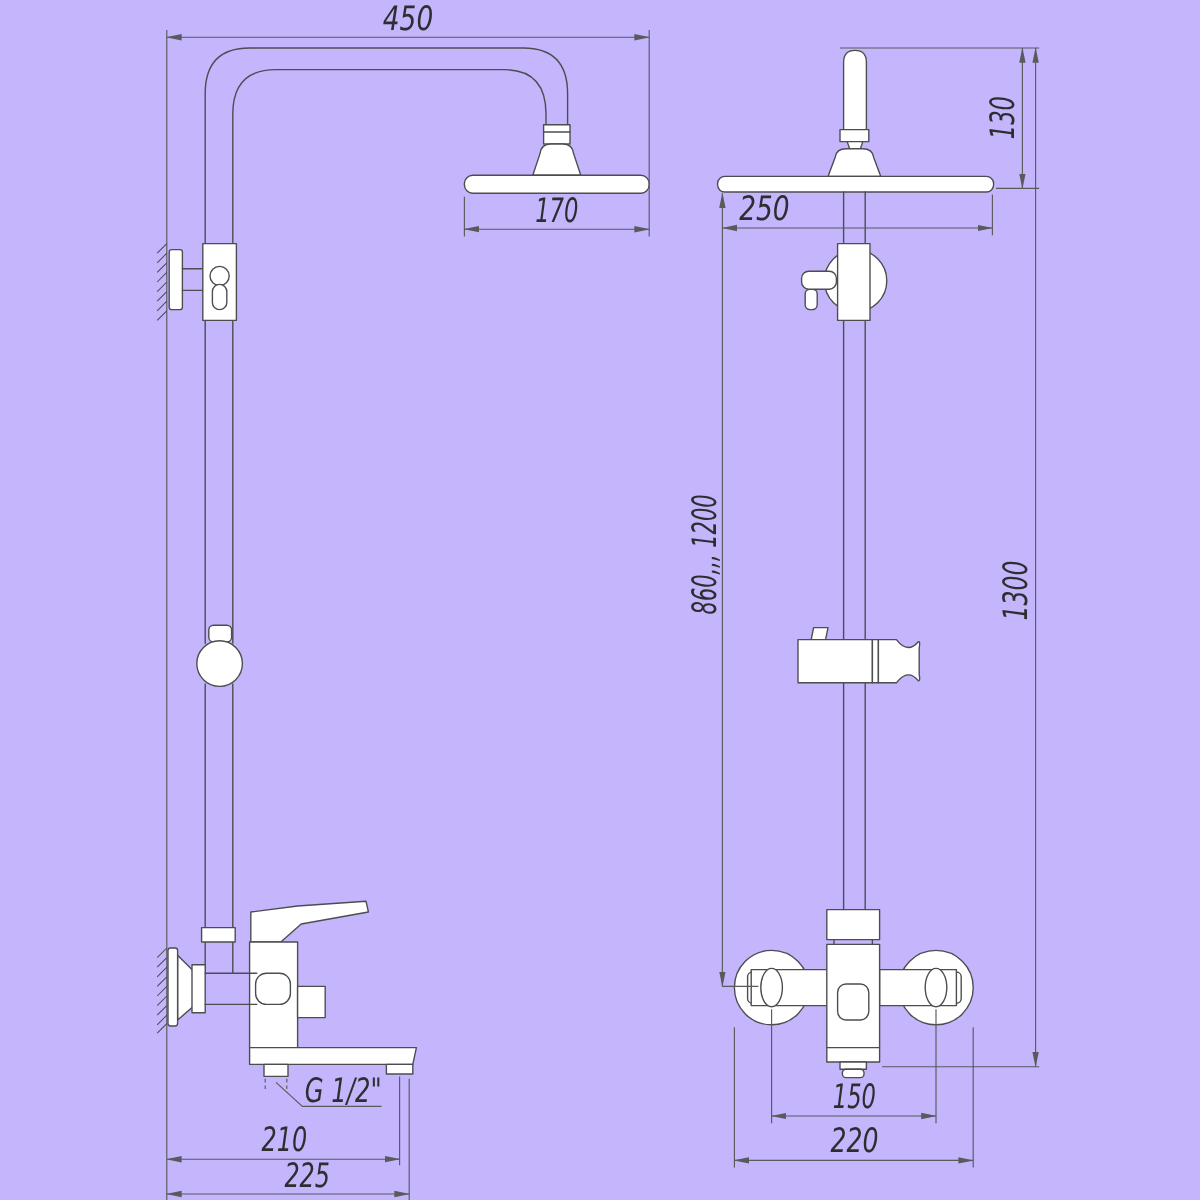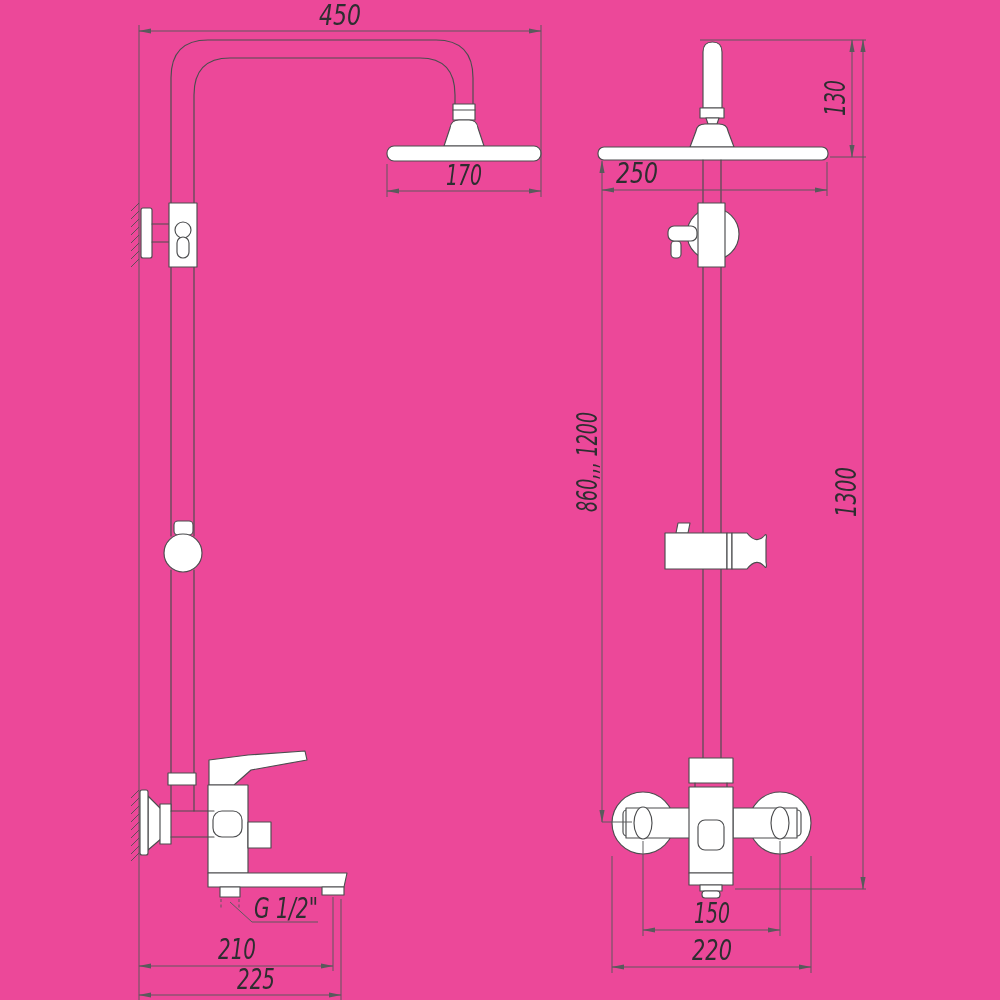--- a/index.html
+++ b/index.html
@@ -1,16 +1,16 @@
 <!DOCTYPE html>
 <html><head>
 <meta charset="utf-8">
 <style>
   html,body { margin:0; padding:0; background:#ffffff; }
-  .canvas { width:1000px; height:1000px; background:#ec4899; position:relative; overflow:hidden; }
+  .canvas { width:1000px; height:1000px; background:#c4b5fd; position:relative; overflow:hidden; }
   svg { display:block; }
   
   .o { fill:none; stroke:#4c4d4f; stroke-width:1.15; stroke-linecap:round; stroke-linejoin:round; }
   
   .s { fill:#ffffff; stroke:#4c4d4f; stroke-width:1.15; stroke-linejoin:round; }
   
   .d { fill:none; stroke:#595a5c; stroke-width:0.95; }
   .dash { stroke-dasharray:3 2.5; }
   
   .h { fill:none; stroke:#4c4d4f; stroke-width:0.85; }

